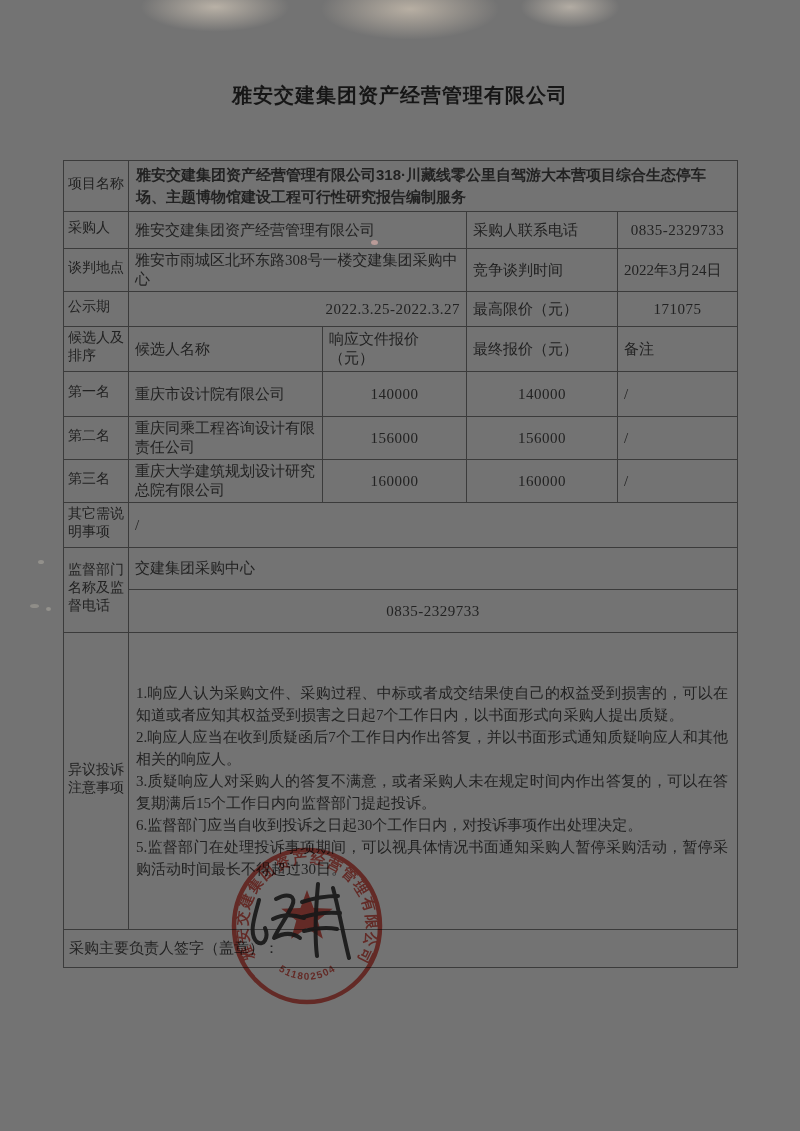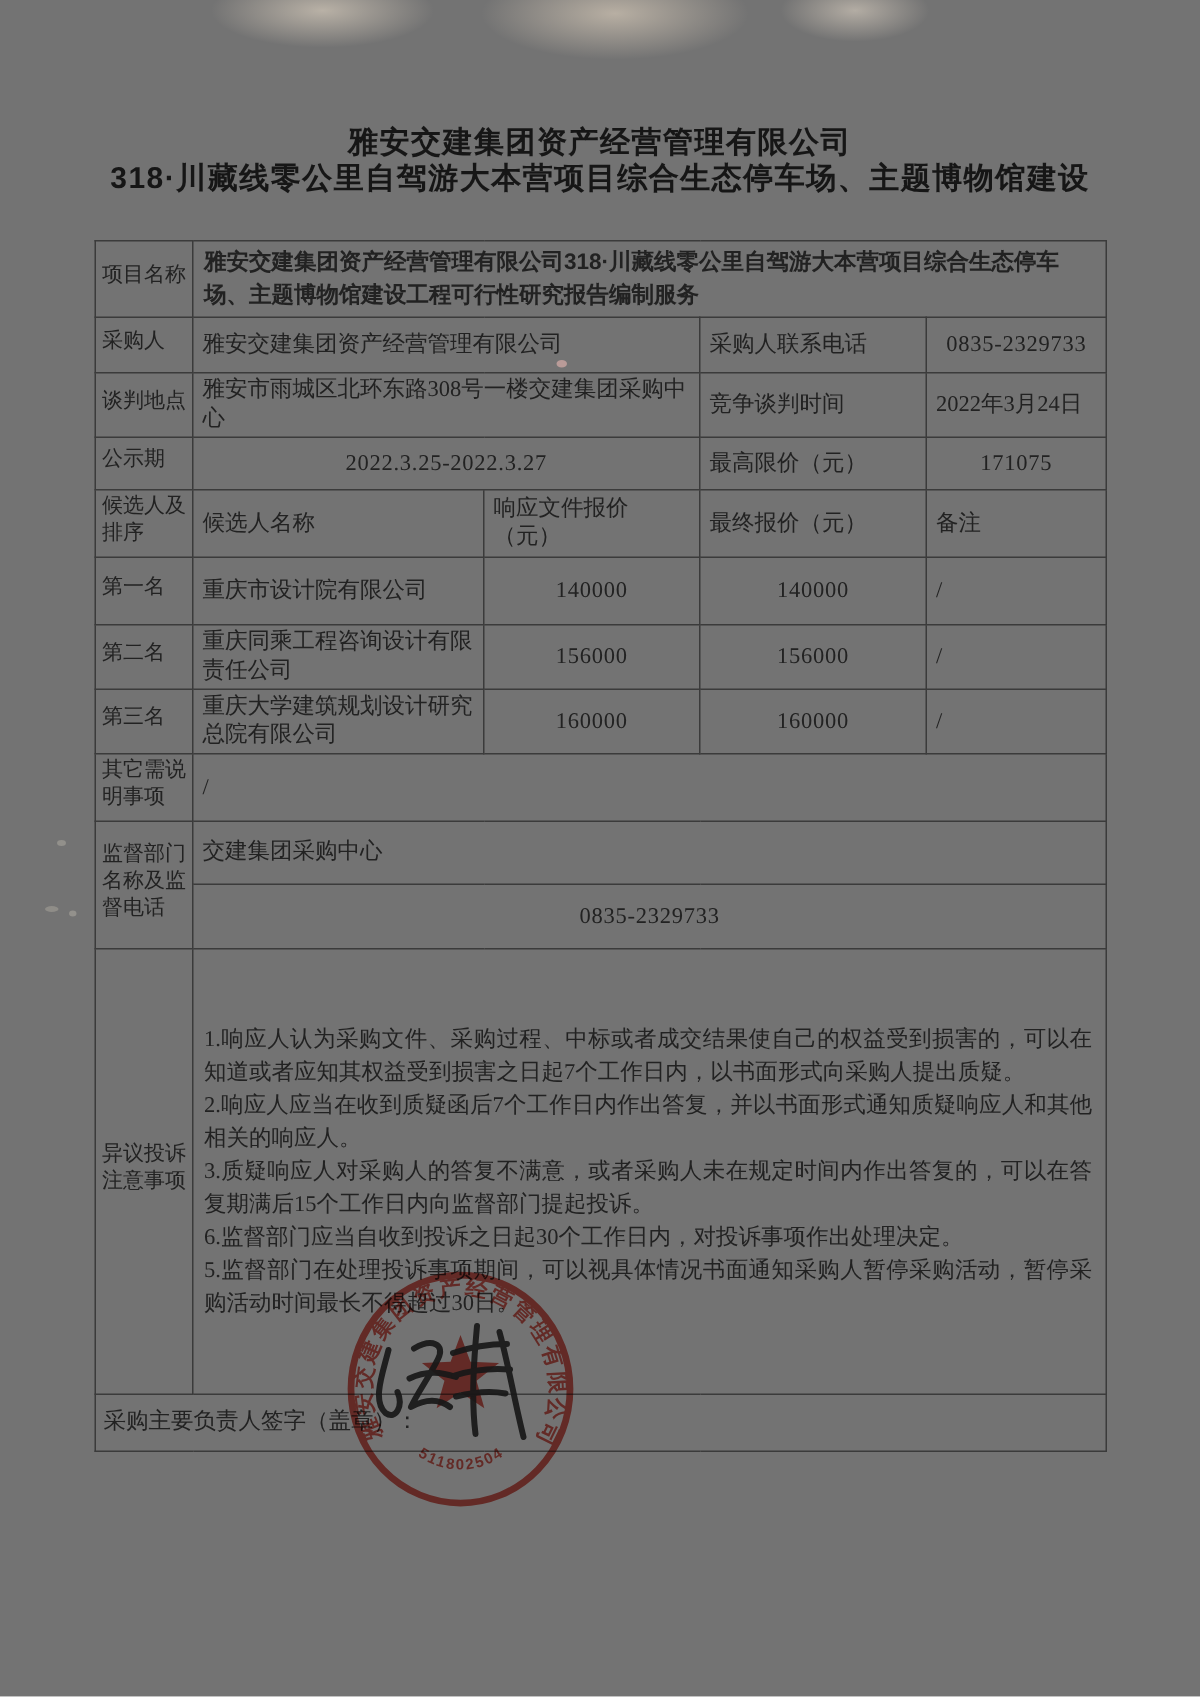--- a/index.html
+++ b/index.html
@@ -65,21 +65,20 @@
   <div class="smudge sm1"></div>
   <div class="smudge sm2"></div>
   <div class="smudge sm3"></div>
   <div class="speck sp1"></div>
   <div class="speck sp2"></div>
   <div class="speck sp3"></div>
   <div class="speck sp4"></div>
 
   <div class="title">
     <div>雅安交建集团资产经营管理有限公司</div>
-    <div>318·川藏线零公里自驾游大本营项目综合生态停车场、主题博物馆建设</div>
   </div>
 
   <table class="doc-table">
     <colgroup>
       <col style="width:65px">
         <col style="width:194px">
         <col style="width:144px">
       <col style="width:151px">
         <col style="width:120px">
     </colgroup>
@@ -95,21 +94,21 @@
         <td class="num">0835-2329733</td>
       </tr>
       <tr style="height:42px">
         <td class="lab">谈判地点</td>
         <td colspan="2">雅安市雨城区北环东路308号一楼交建集团采购中心</td>
         <td class="c">竞争谈判时间</td>
         <td class="c">2022年3月24日</td>
       </tr>
       <tr style="height:35px">
         <td class="lab">公示期</td>
-        <td colspan="2" class="num" style="text-align:center">2022.3.25-2022.3.27</td>
+        <td colspan="2" class="num" style="text-align:right">2022.3.25-2022.3.27</td>
         <td class="c">最高限价（元）</td>
         <td class="num">171075</td>
       </tr>
       <tr style="height:38px">
         <td class="lab">候选人及排序</td>
         <td class="c">候选人名称</td>
         <td class="c">响应文件报价（元）</td>
         <td class="c">最终报价（元）</td>
         <td class="c">备注</td>
       </tr>

